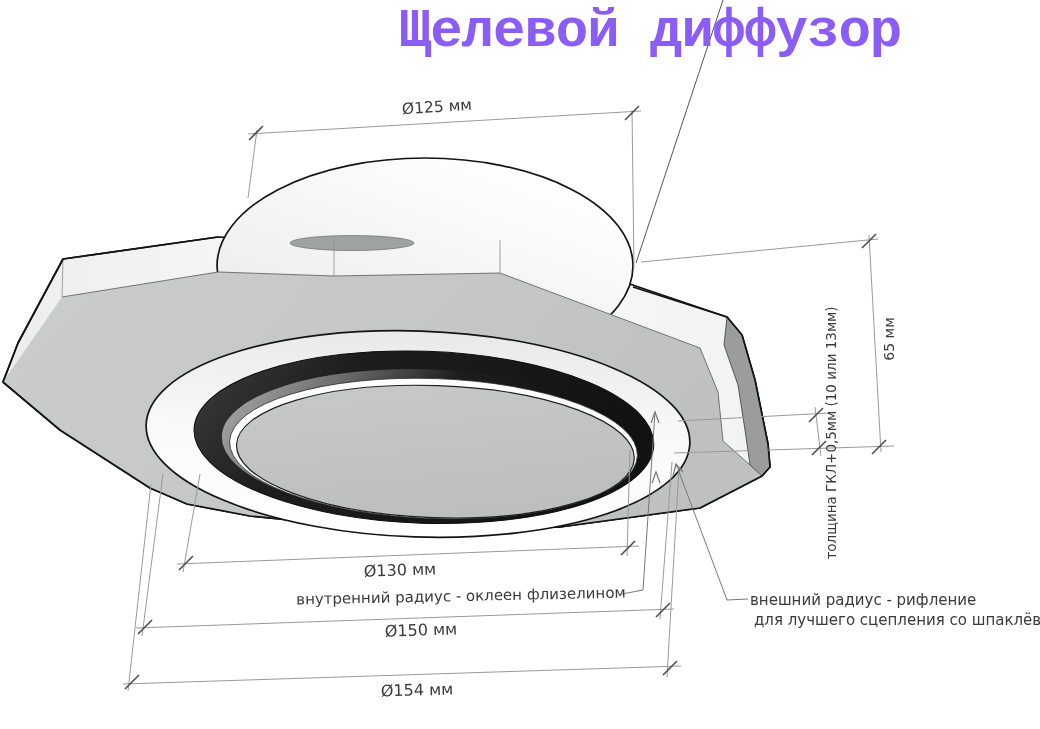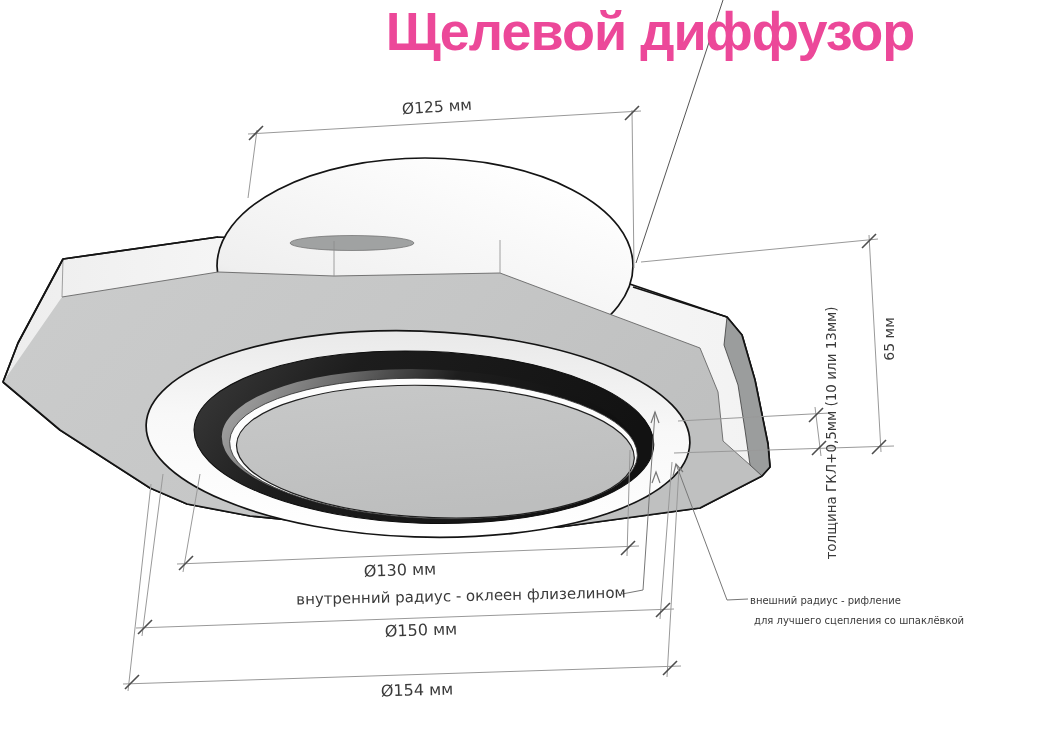--- a/index.html
+++ b/index.html
@@ -7,27 +7,27 @@
     position:relative;width:1040px;height:729px;background:#ffffff;overflow:hidden;
     font-family:"DejaVu Sans","Liberation Sans",sans-serif;
   }
   #drawing{position:absolute;left:0;top:0;}
   .lbl{
     position:absolute;white-space:nowrap;color:#3a3a3a;
     font-family:"DejaVu Sans","Liberation Sans",sans-serif;
   }
   .center{transform:translate(-50%,-50%);}
   .title-line{
-    position:absolute;white-space:nowrap;color:#ec4899;
-    font-family:Liberation Sans, sans-serif;
+    position:absolute;white-space:nowrap;color:#8b5cf6;
+    font-family:Liberation Mono, monospace;
     font-weight:700;font-size:54px;letter-spacing:-1px;
     transform:translate(-50%,-50%);
   }
   .dim{font-size:16px;}
-  .note{font-size:10px;}
+  .note{font-size:15px;}
   .vert{font-size:14px;}
 </style>
 </head>
 <body>
 
 <div id="stage">
 
   <svg id="drawing" width="1040" height="729" viewBox="0 0 1040 729">
     <defs>
       <linearGradient id="domeGrad" x1="0" y1="1" x2="0.7" y2="0">

